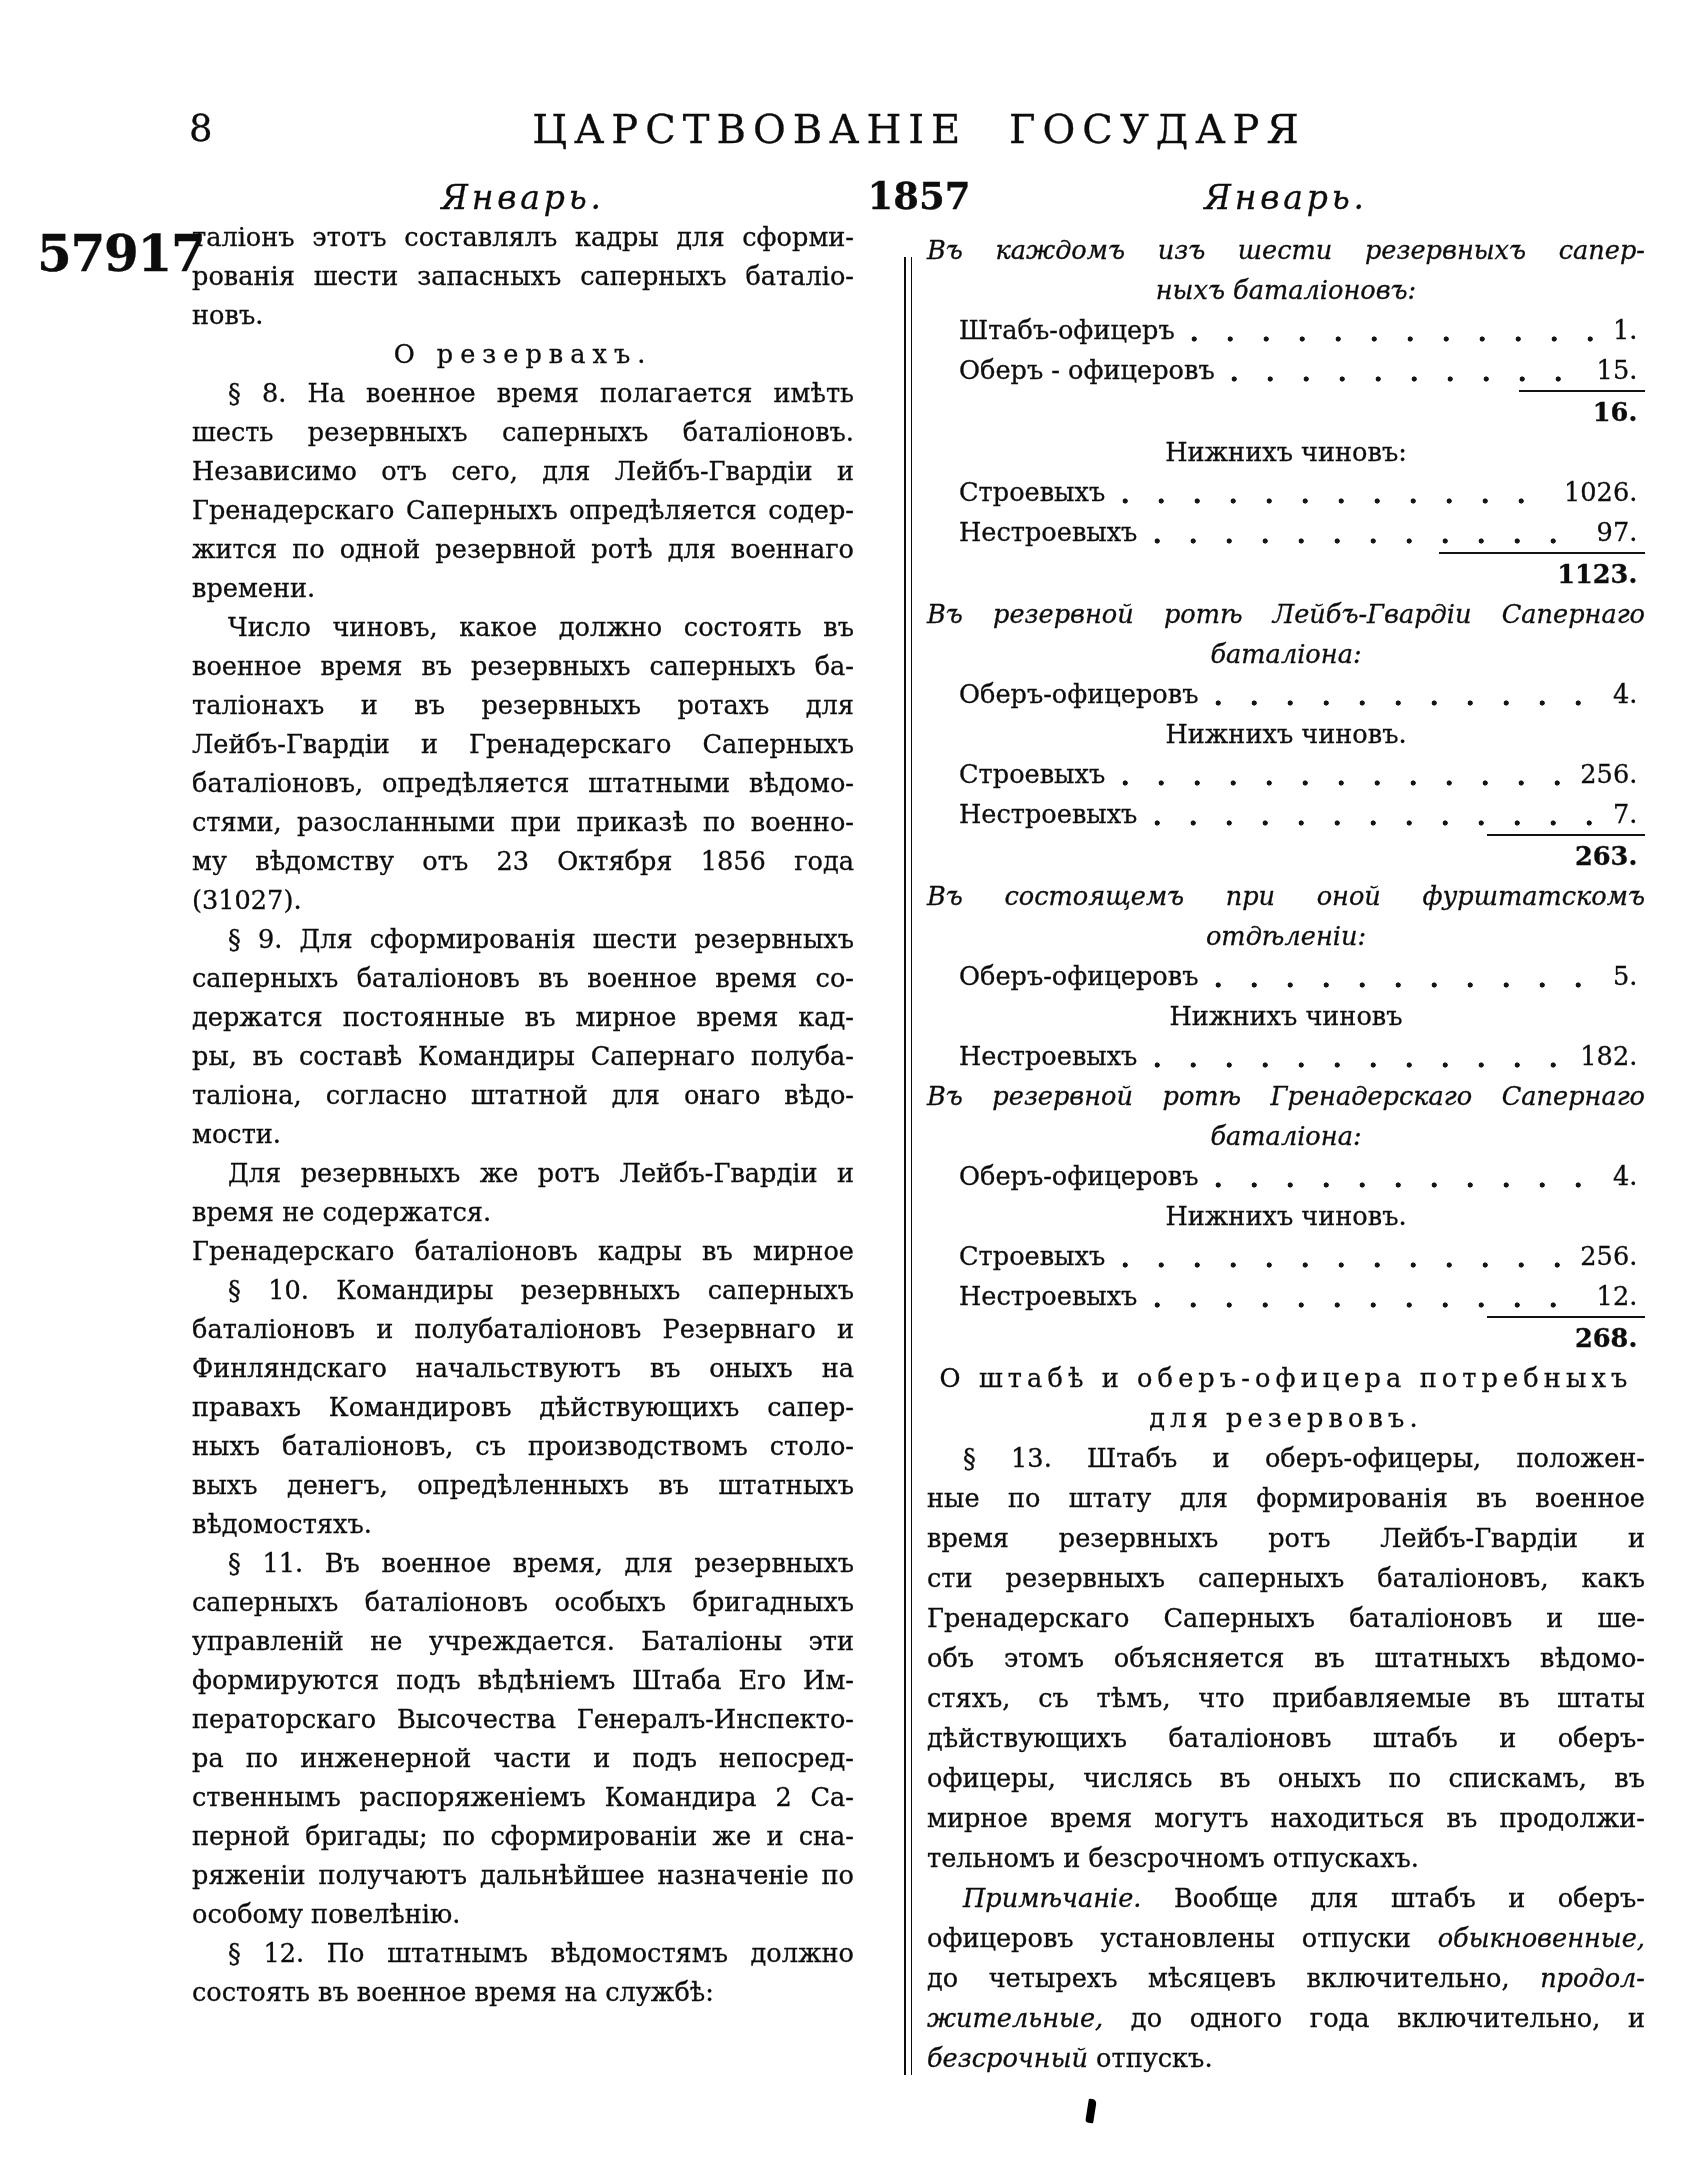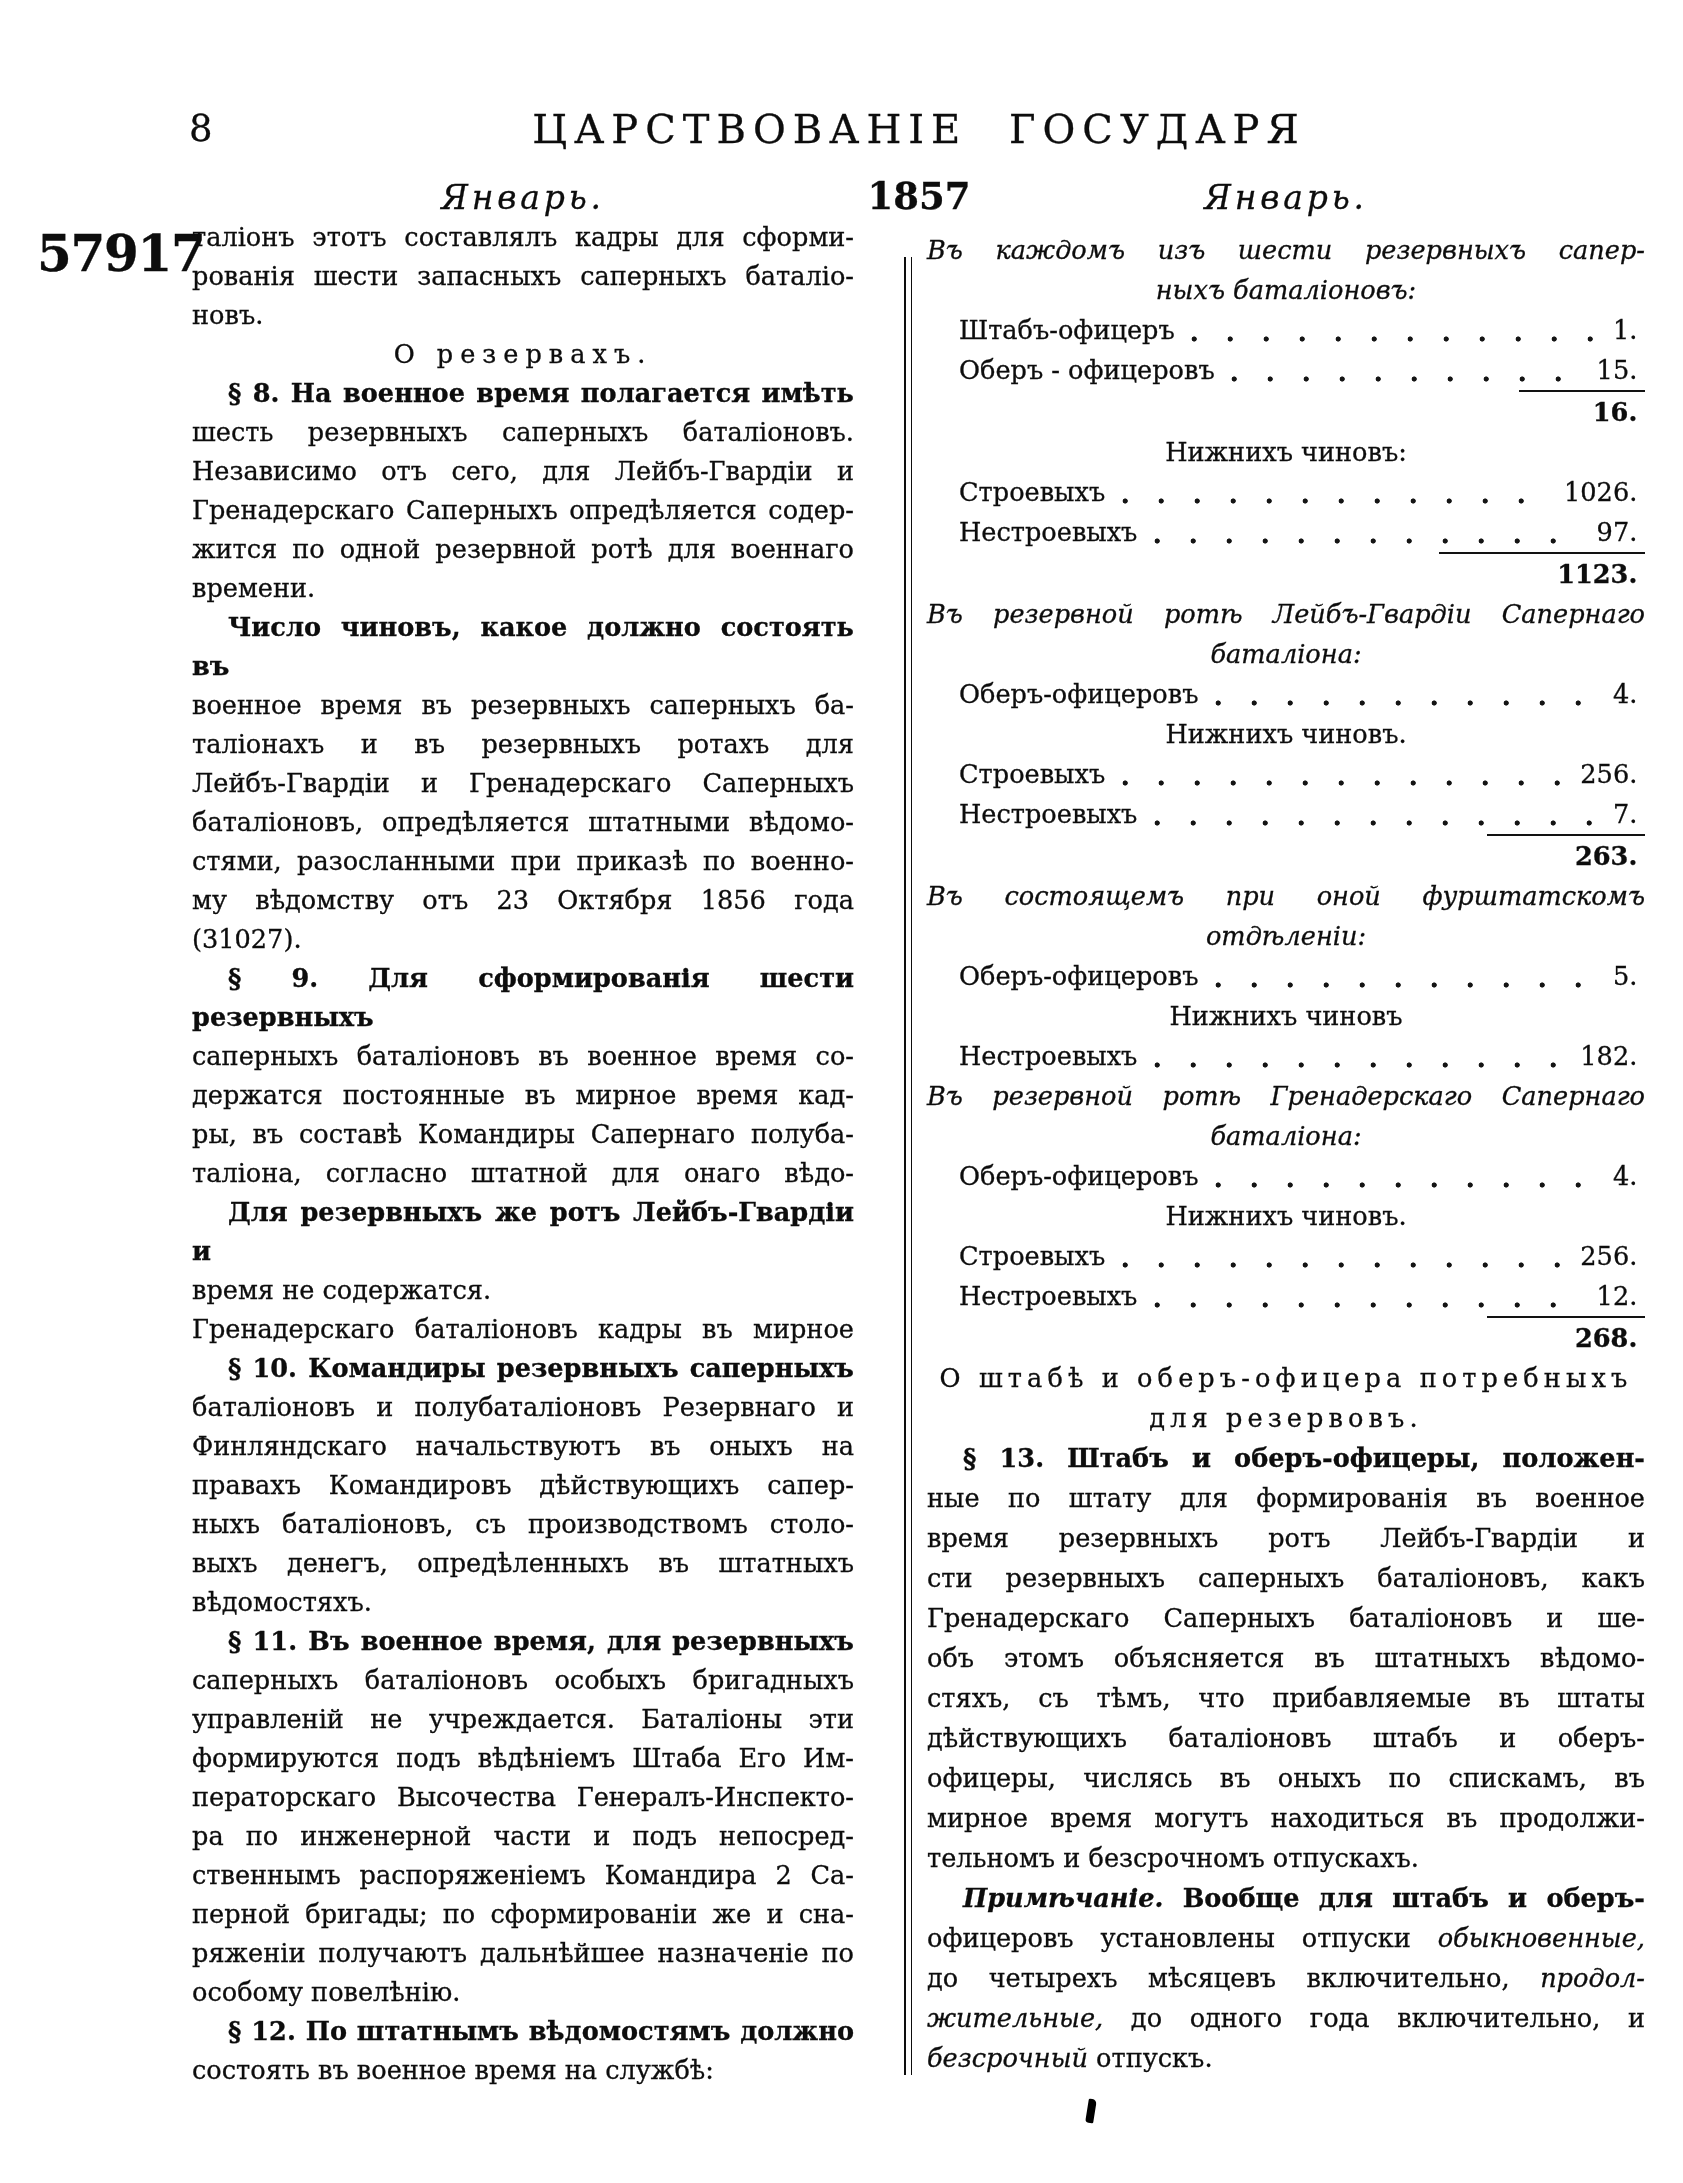--- a/index.html
+++ b/index.html
@@ -26,21 +26,21 @@
     font-style:italic;font-size:33px;letter-spacing:3.8px;}
   .entry-number{position:absolute;left:37px;top:224px;font-size:50px;font-weight:bold;letter-spacing:-1.3px;}
 
   
   .col{position:absolute;}
   .col-left{left:192px;top:218px;width:662px;font-size:25.6px;line-height:39px;}
   .col-right{left:927px;top:230px;width:718px;font-size:25.6px;line-height:40px;}
 
   .line{text-align:justify;text-align-last:justify;}
   .line.last{text-align-last:auto;}
-  .line.indent{text-indent:36px;font-weight:bold;}
+  .line.indent{text-indent:36px;}
   em{font-style:italic;}
 
   .heading-spaced{text-align:center;letter-spacing:7px;}
   .iheading{font-style:italic;text-align:justify;text-align-last:justify;}
   .iheading.last{text-align:center;text-align-last:center;}
   .subheading{text-align:center;}
   .sheading{text-align:center;letter-spacing:5.1px;}
 
   .ledger{display:flex;align-items:baseline;padding-left:32px;}
   .ledger .lbl{white-space:nowrap;}
@@ -95,20 +95,21 @@
       <div class="line"><span>Лейбъ-Гвардіи и Гренадерскаго Саперныхъ</span></div>
       <div class="line"><span>баталіоновъ, опредѣляется штатными вѣдомо-</span></div>
       <div class="line"><span>стями, разосланными при приказѣ по военно-</span></div>
       <div class="line"><span>му вѣдомству отъ 23 Октября 1856 года</span></div>
       <div class="line last"><span>(31027).</span></div>
       <div class="line indent"><span>§ 9. Для сформированія шести резервныхъ</span></div>
       <div class="line"><span>саперныхъ баталіоновъ въ военное время со-</span></div>
       <div class="line"><span>держатся постоянные въ мирное время кад-</span></div>
       <div class="line"><span>ры, въ составѣ Командиры Сапернаго полуба-</span></div>
       <div class="line"><span>таліона, согласно штатной для онаго вѣдо-</span></div>
+      <div class="line last"><span>мости.</span></div>
       <div class="line indent"><span>Для резервныхъ же ротъ Лейбъ-Гвардіи и</span></div>
       <div class="line last"><span>время не содержатся.</span></div>
       <div class="line"><span>Гренадерскаго баталіоновъ кадры въ мирное</span></div>
       <div class="line indent"><span>§ 10. Командиры резервныхъ саперныхъ</span></div>
       <div class="line"><span>баталіоновъ и полубаталіоновъ Резервнаго и</span></div>
       <div class="line"><span>Финляндскаго начальствуютъ въ оныхъ на</span></div>
       <div class="line"><span>правахъ Командировъ дѣйствующихъ сапер-</span></div>
       <div class="line"><span>ныхъ баталіоновъ, съ производствомъ столо-</span></div>
       <div class="line"><span>выхъ денегъ, опредѣленныхъ въ штатныхъ</span></div>
       <div class="line last"><span>вѣдомостяхъ.</span></div>

